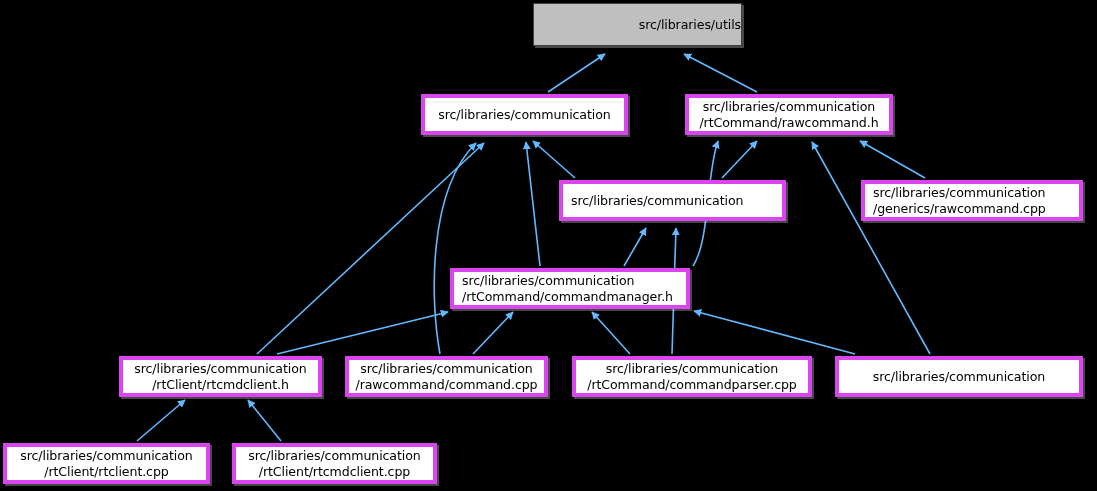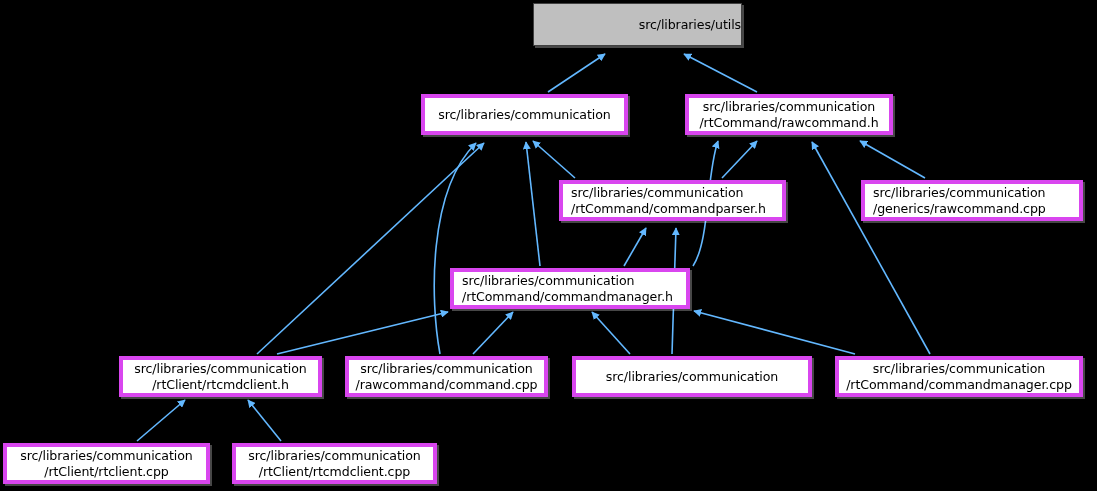--- a/index.html
+++ b/index.html
@@ -90,44 +90,43 @@
       </div>
       <div class="node" style="left: 421px; top: 94px; width: 207px; height: 41px;">
         <span class="l1">src/libraries/communication</span>
       </div>
       <div class="node" style="left: 685px; top: 94px; width: 208px; height: 41px;">
         <span class="l1">src/libraries/communication</span>
         <span class="l2">/rtCommand/rawcommand.h</span>
       </div>
       <div class="node" style="left: 559px; top: 180px; width: 227px; height: 41px; align-items: flex-start; padding-left: 8px;">
         <span class="l1">src/libraries/communication</span>
-        <span class="l2">/rtCommand/commandparser.h</span>
       </div>
       <div class="node" style="left: 861px; top: 180px; width: 222px; height: 41px; align-items: flex-start; padding-left: 8px;">
         <span class="l1">src/libraries/communication</span>
         <span class="l2">/generics/rawcommand.cpp</span>
       </div>
       <div class="node" style="left: 450px; top: 268px; width: 240px; height: 41px; align-items: flex-start; padding-left: 8px;">
         <span class="l1">src/libraries/communication</span>
         <span class="l2">/rtCommand/commandmanager.h</span>
       </div>
       <div class="node" style="left: 119px; top: 356px; width: 203px; height: 41px;">
         <span class="l1">src/libraries/communication</span>
         <span class="l2">/rtClient/rtcmdclient.h</span>
       </div>
       <div class="node" style="left: 345px; top: 356px; width: 203px; height: 41px;">
         <span class="l1">src/libraries/communication</span>
         <span class="l2">/rawcommand/command.cpp</span>
       </div>
       <div class="node" style="left: 572px; top: 356px; width: 240px; height: 41px;">
         <span class="l1">src/libraries/communication</span>
+        <span class="l2">/rtCommand/commandparser.cpp</span>
       </div>
       <div class="node" style="left: 835px; top: 356px; width: 248px; height: 41px;">
         <span class="l1">src/libraries/communication</span>
-        <span class="l2">/rtCommand/commandmanager.cpp</span>
       </div>
       <div class="node" style="left: 3px; top: 443px; width: 207px; height: 41px;">
         <span class="l1">src/libraries/communication</span>
         <span class="l2">/rtClient/rtclient.cpp</span>
       </div>
       <div class="node" style="left: 232px; top: 443px; width: 205px; height: 41px;">
         <span class="l1">src/libraries/communication</span>
         <span class="l2">/rtClient/rtcmdclient.cpp</span>
       </div>
     </div>

